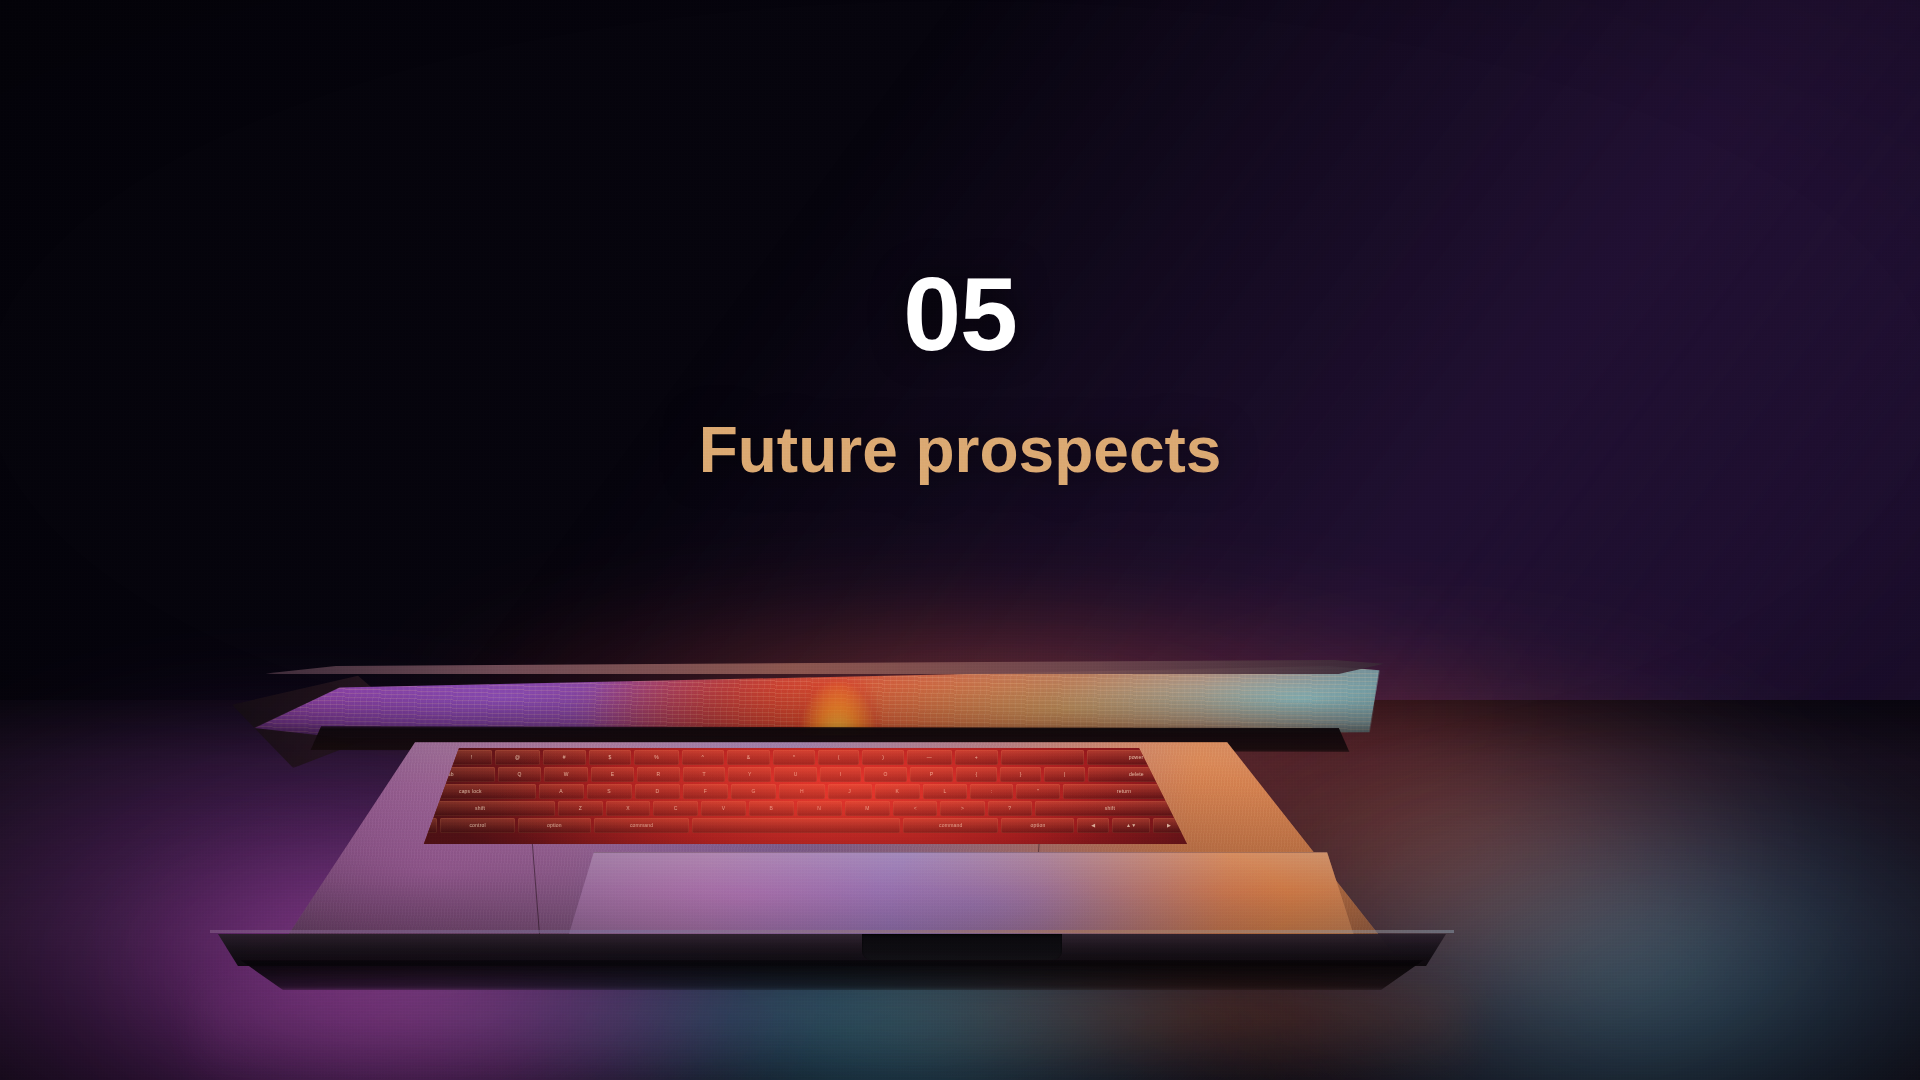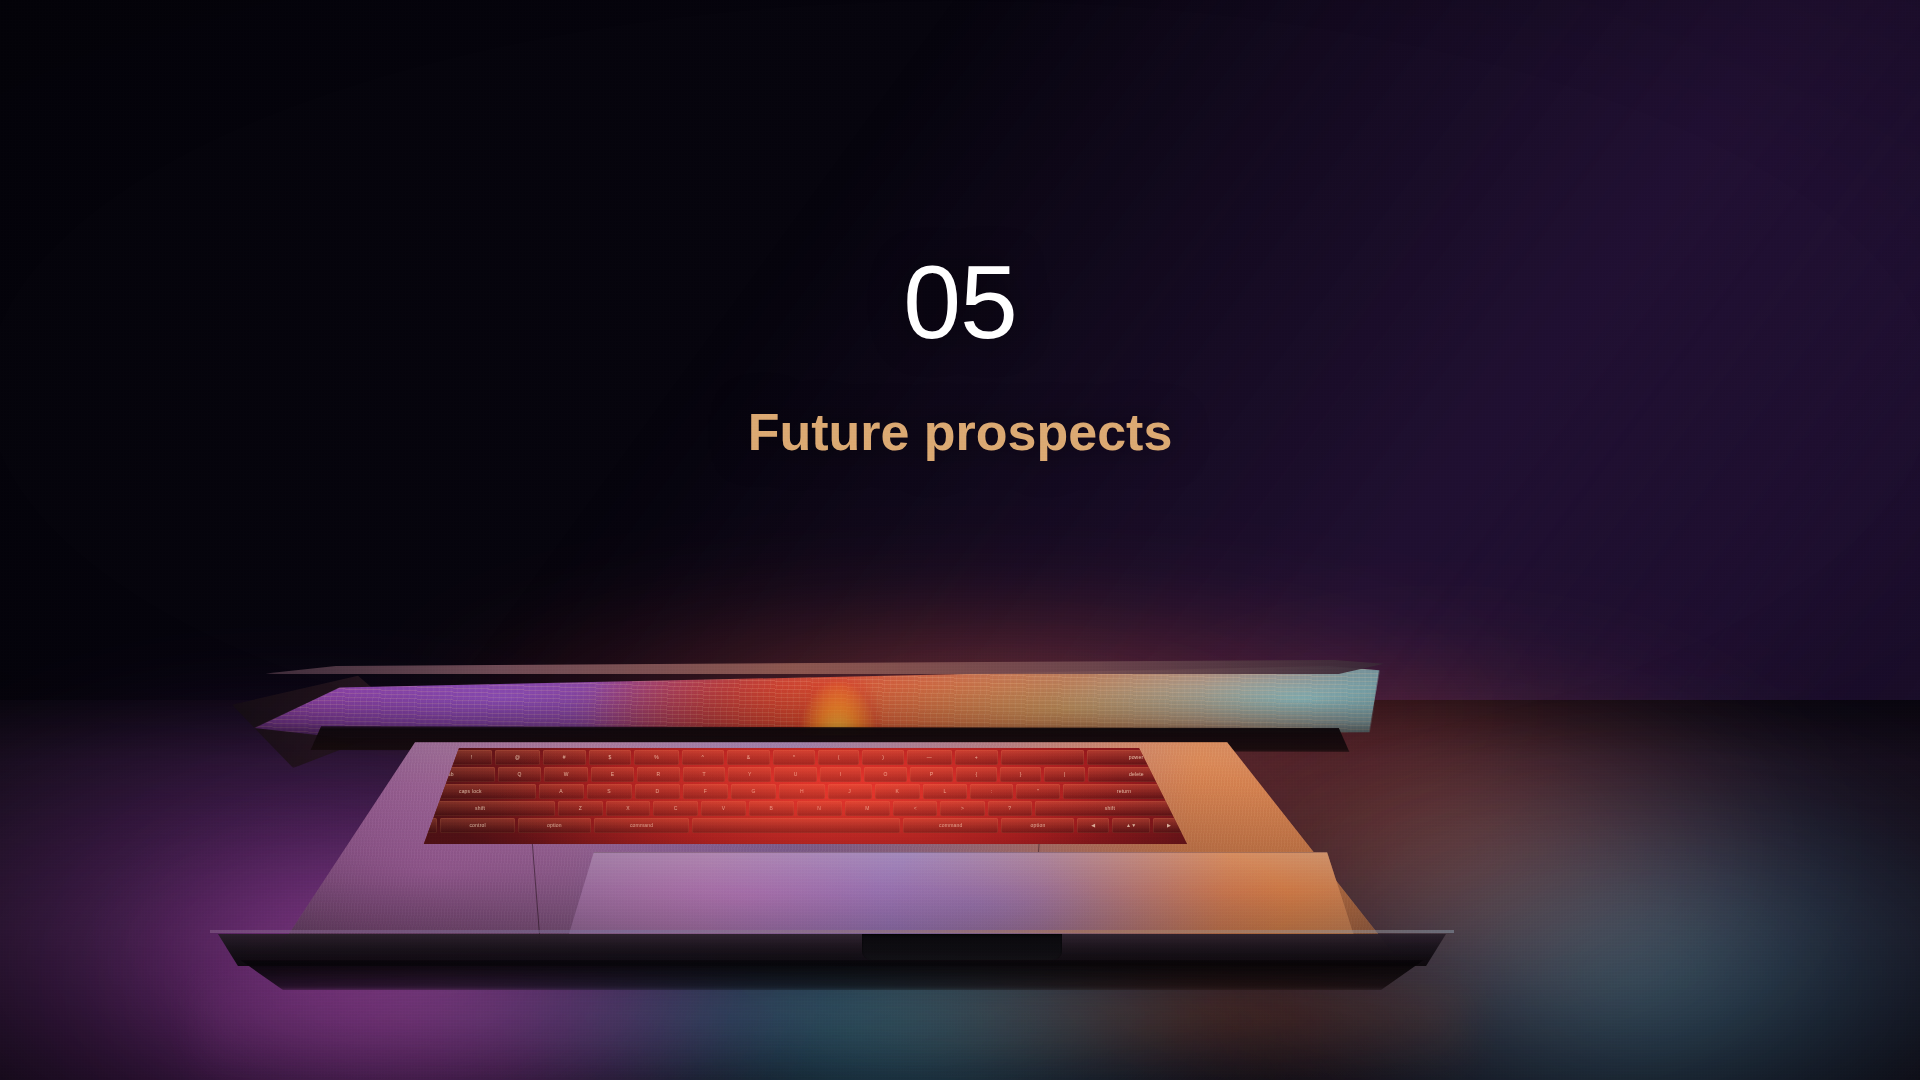--- a/index.html
+++ b/index.html
@@ -303,32 +303,32 @@
 
   
   .text-block {
     position: absolute;
     left: 0; right: 0; top: 250px;
     text-align: center;
     z-index: 40;
   }
   .section-number {
     font-family: "Liberation Sans", sans-serif;
-    font-weight: normal;
+    font-weight: bold;
     font-size: 104px;
     line-height: 1;
     color: #ffffff;
     letter-spacing: -1px;
-    margin: 0 0 52px 0;
+    margin: 12px 0 52px 0;
     text-shadow: 0 0 34px rgba(0,0,0,0.7);
   }
   .section-title {
     font-family: "Liberation Sans", sans-serif;
     font-weight: bold;
-    font-size: 52px;
+    font-size: 64px;
     line-height: 1;
     color: #dba871;
     letter-spacing: 0px;
     margin: 0;
     text-shadow: 0 0 36px rgba(0,0,0,0.6);
   }
 
   
   .grain {
     position: absolute; inset: 0; z-index: 50; pointer-events: none;

